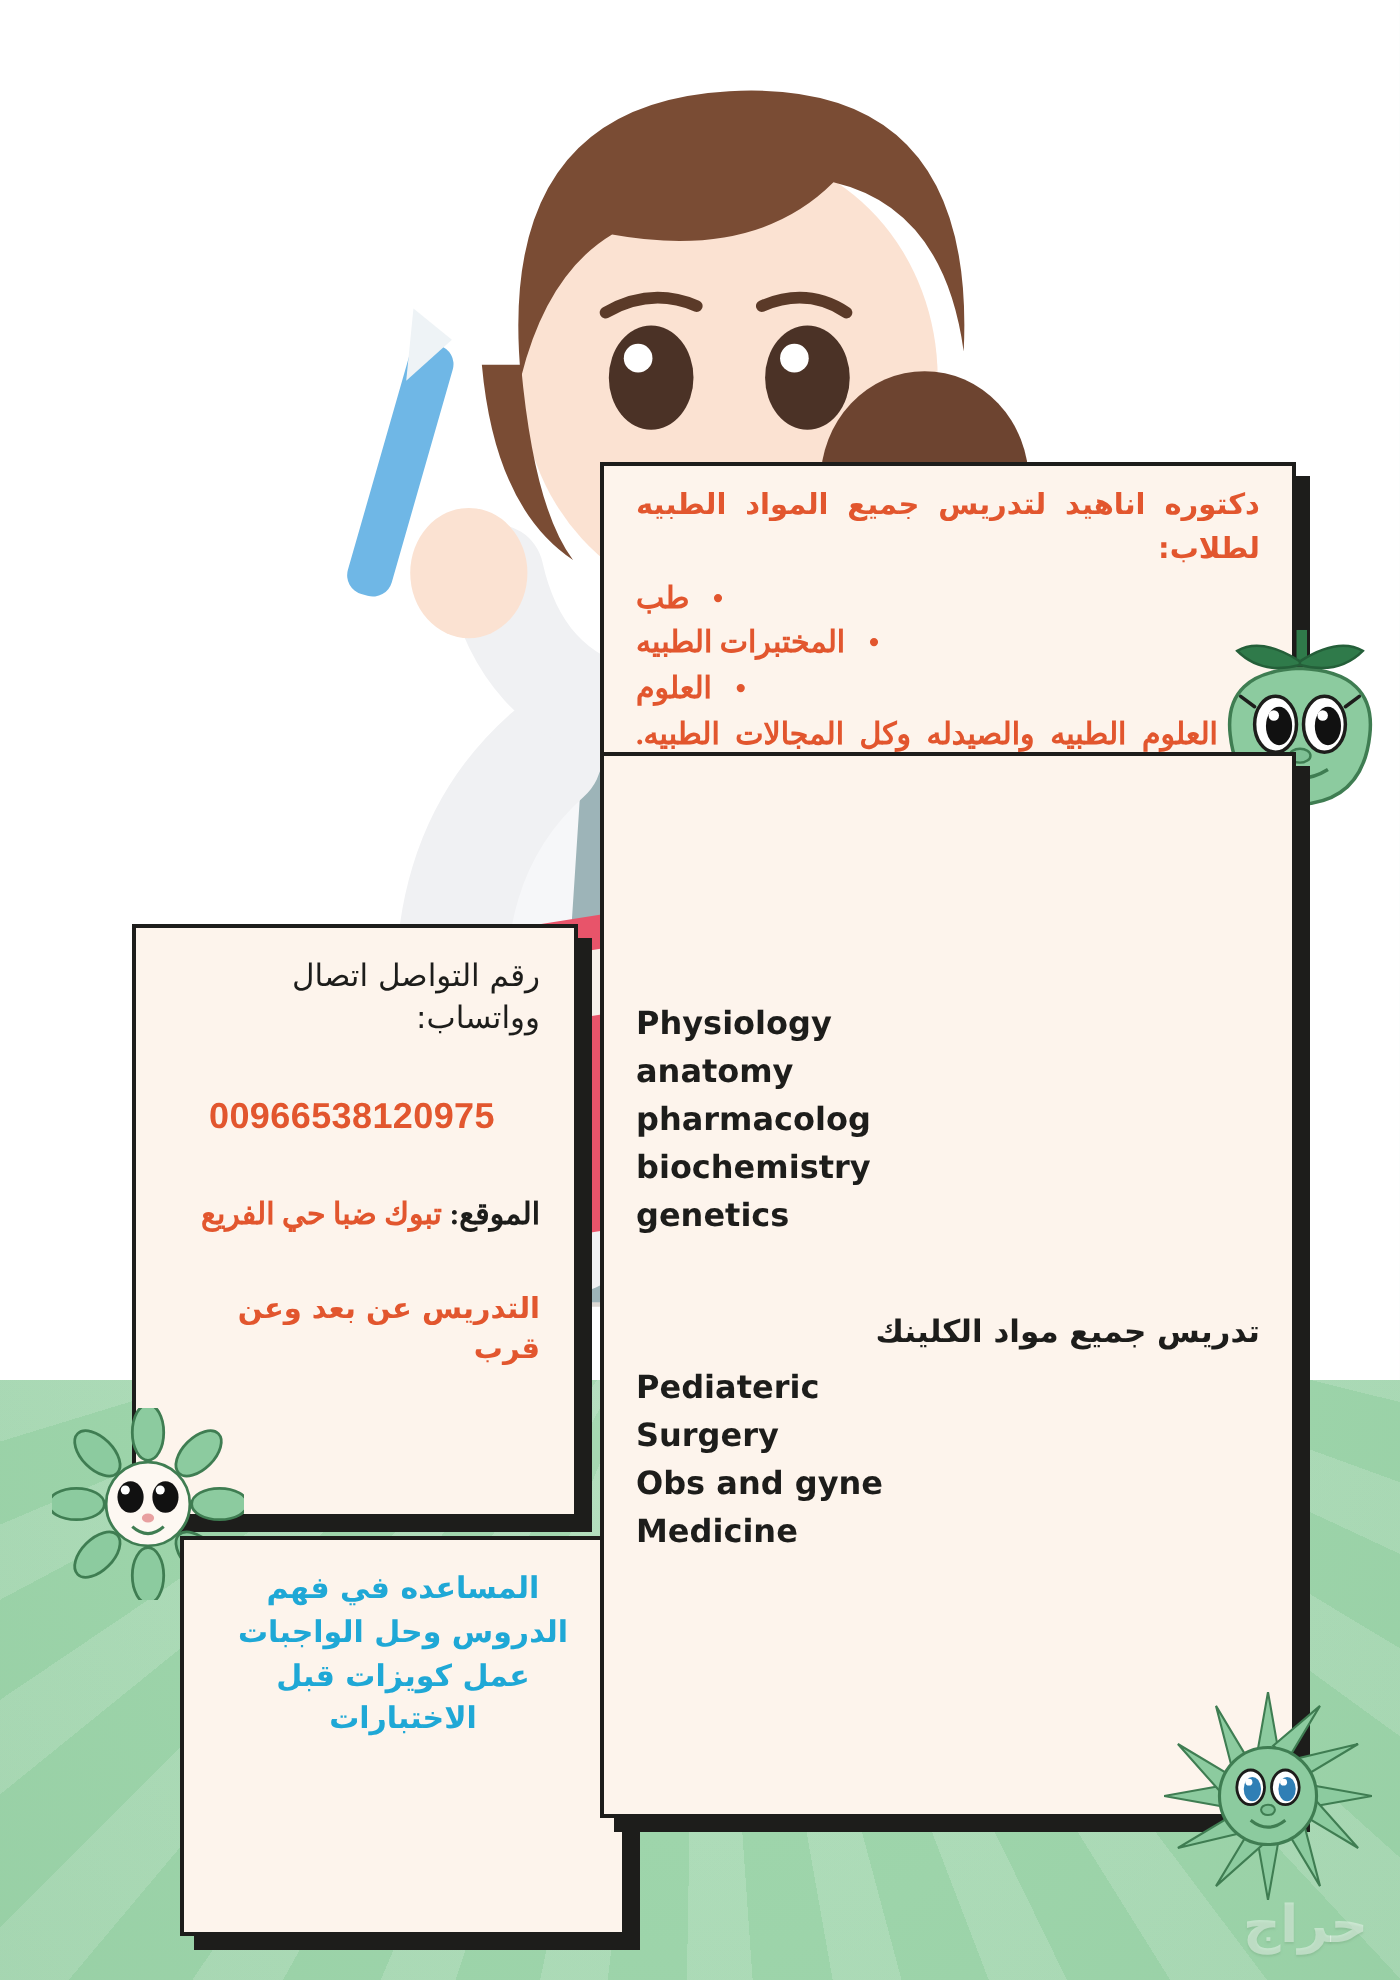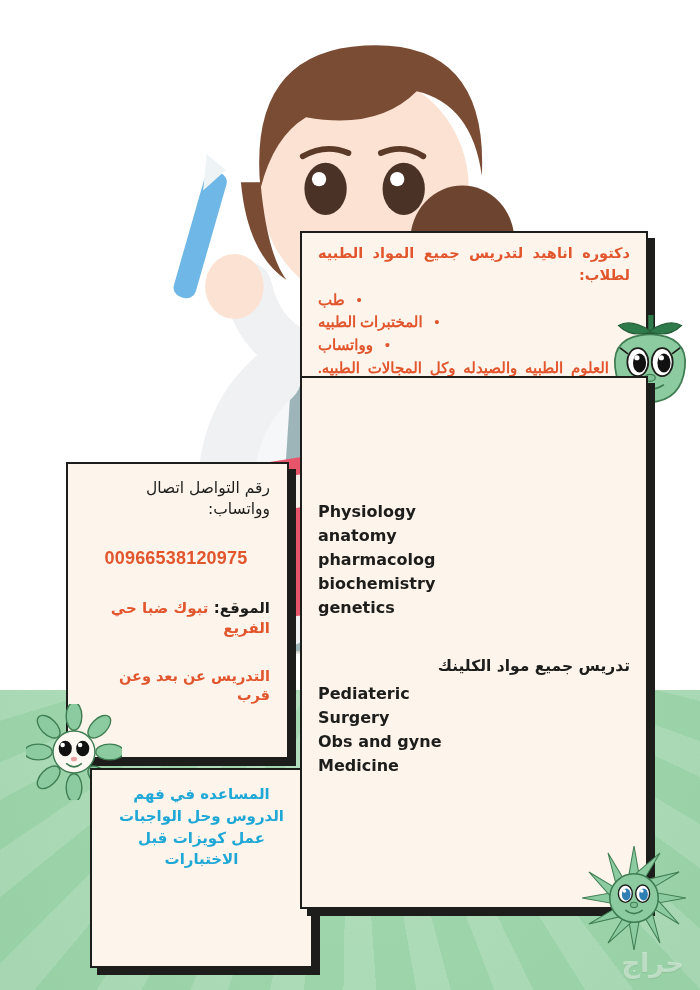--- a/index.html
+++ b/index.html
@@ -100,20 +100,21 @@
   }
   #contact-phone {
     font-size:18px; color:#e2562e; font-weight:700;
     letter-spacing:.2px; direction:ltr; text-align:center;
     margin-bottom:28px;
     font-family:"Liberation Sans", sans-serif;
   }
   #contact-location {
     font-size:15px; font-weight:700; color:#e2562e;
     margin-bottom:28px;
+    font-family:Liberation Serif, serif;
   }
   #contact-location .loc-key { color:#1d1d1b; }
   #contact-mode {
     font-size:14.5px; font-weight:700; color:#e2562e;
   }
 
   
   #services-panel {
     left:66px; top:768px; width:223px; height:200px;
     direction:rtl;
@@ -331,21 +332,21 @@
       <li>
         <span class="bullet">•</span>
         <span>طب</span>
       </li>
       <li>
         <span class="bullet">•</span>
         <span>المختبرات الطبيه</span>
       </li>
       <li>
         <span class="bullet">•</span>
-        <span>وواتساب</span>
+        <span>العلوم</span>
       </li>
       <li class="wide">
         <span class="bullet">•</span>
         <span>العلوم الطبيه والصيدله وكل المجالات الطبيه.</span>
       </li>
     </ul>
   </div>
 
   <div class="deco" id="deco-strawberry">
     <svg viewBox="0 0 100 110" width="88" height="96">

